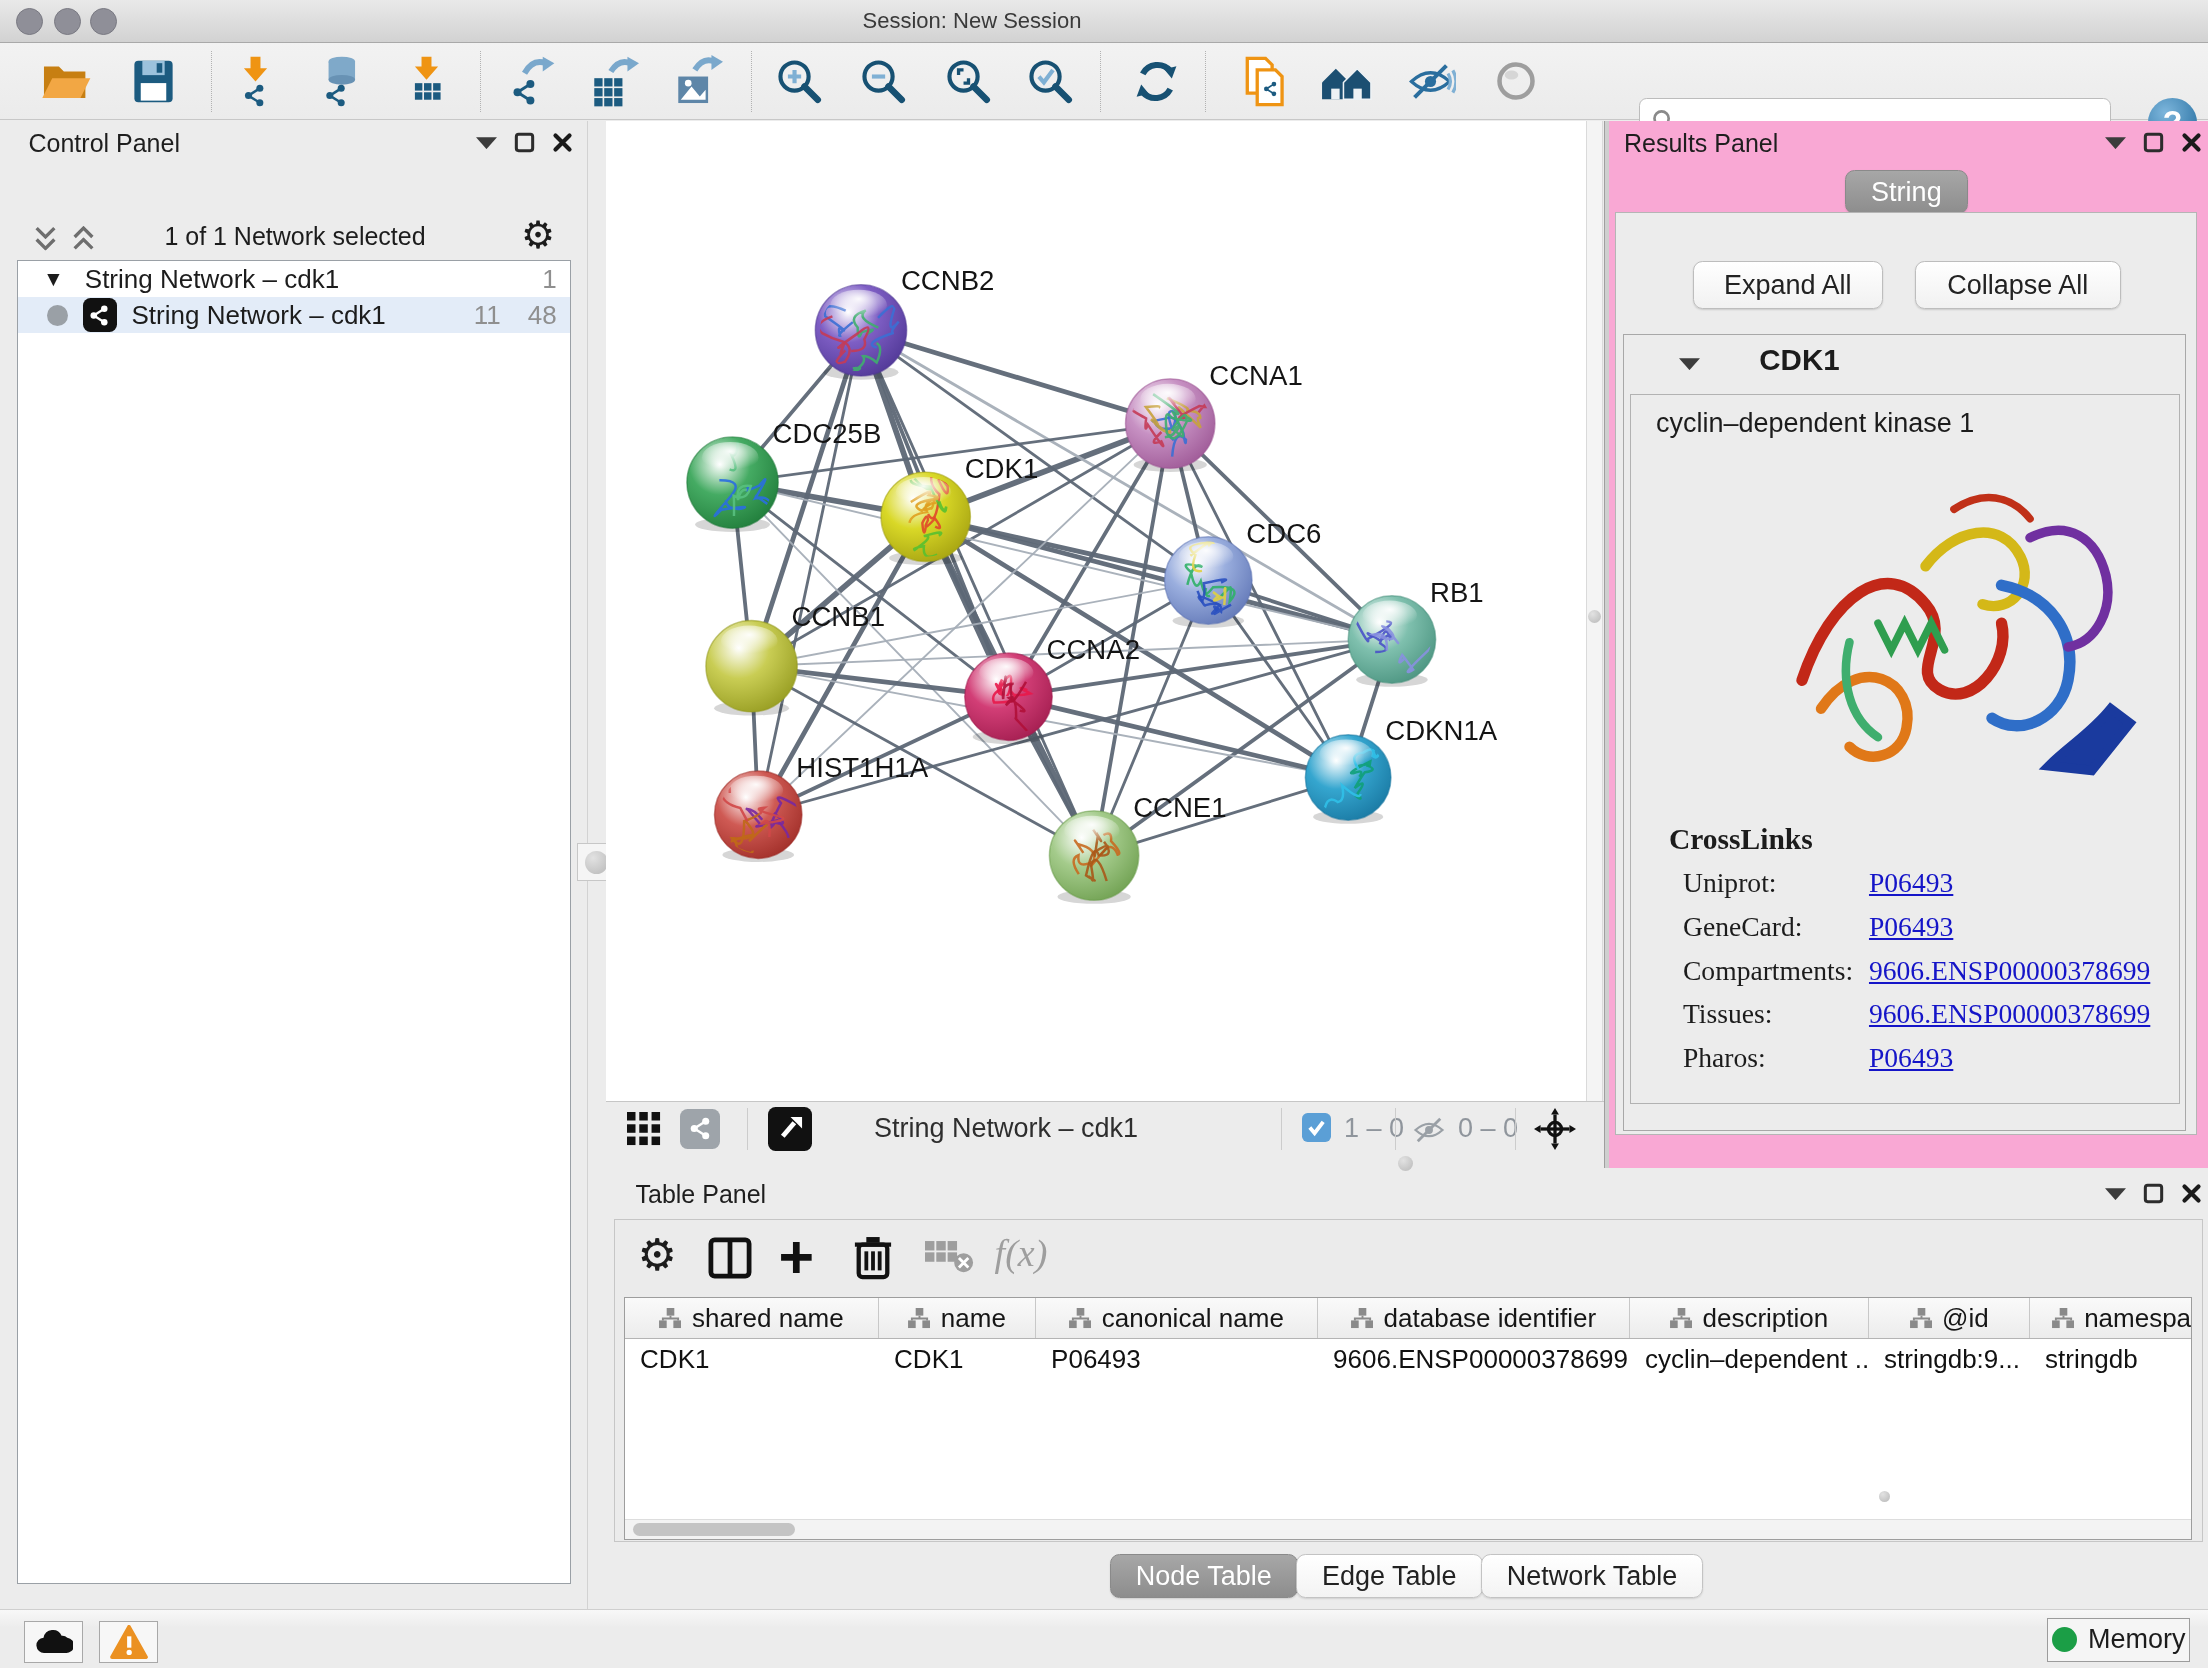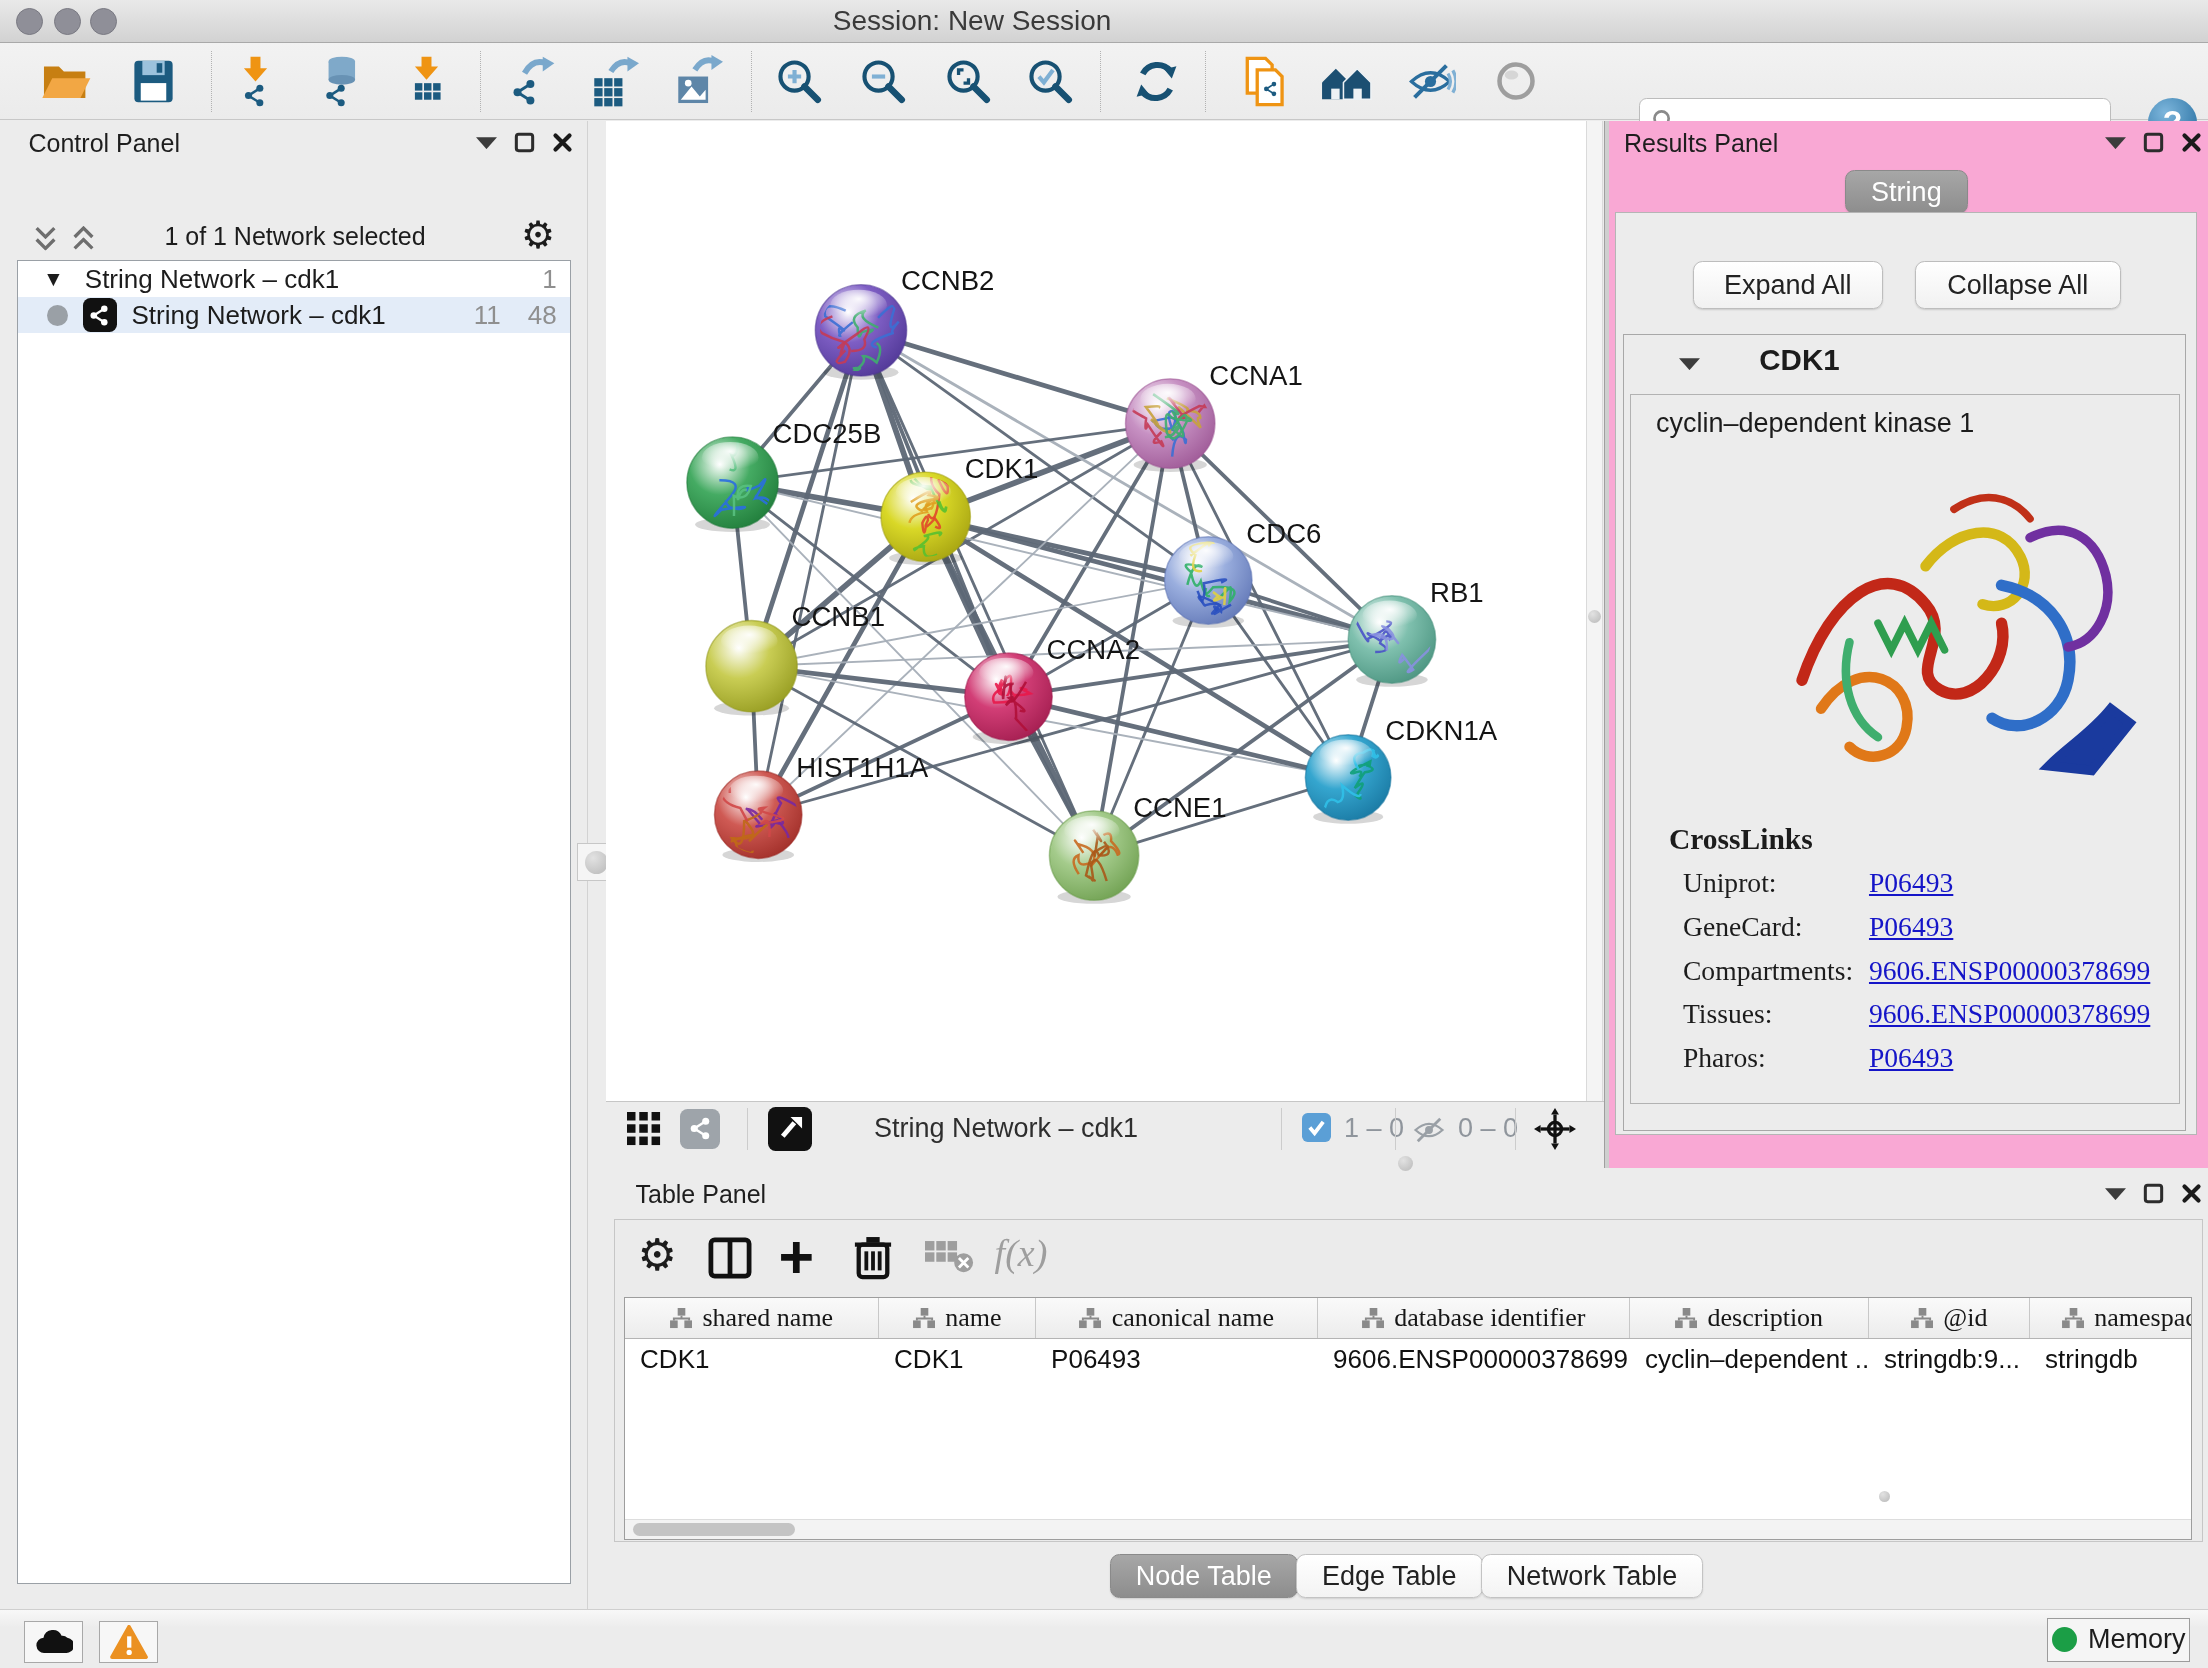--- a/index.html
+++ b/index.html
@@ -3,21 +3,21 @@
 <meta charset="utf-8">
 <style>
   html,body{margin:0;padding:0;}
   body{width:2208px;height:1668px;position:relative;background:#ececec;
        font-family:"Liberation Sans",sans-serif;overflow:hidden;color:#1c1c1c;}
   .abs{position:absolute;}
   
   .titlebar{left:0;top:0;width:2208px;height:42px;
     background:linear-gradient(#e9e9e9,#d2d2d2);border-bottom:1px solid #a9a9a9;}
   .tl{width:25px;height:25px;border-radius:50%;background:#8f8f98;border:1px solid #797982;top:7.6px;}
-  .wtitle{left:0;top:0;width:1944px;line-height:42px;text-align:center;font-size:28px;color:#3a3a3a;}
+  .wtitle{left:0;top:0;width:1944px;line-height:42px;text-align:center;font-size:22px;color:#3a3a3a;}
   
   .toolbar{left:0;top:43px;width:2208px;height:76px;background:linear-gradient(#f2f2f2,#ebebeb);
     border-bottom:1.9px solid #c7c7c7;}
   .tbtn{top:9.5px;width:55px;height:57px;display:flex;align-items:center;justify-content:center;}
   .vdot{top:7.6px;height:61px;border-left:1.9px dotted #b2b2b2;width:0;}
   .search{left:1639px;top:55px;width:472px;height:46px;background:#fff;border:1.9px solid #bcbcbc;
     border-radius:7.6px;display:flex;align-items:center;padding-left:9.5px;box-sizing:border-box;}
   .search input{border:none;outline:none;font-size:25px;width:399px;font-family:"Liberation Sans",sans-serif;background:transparent;}
   .helpbtn{left:2148px;top:55px;width:49px;height:49px;border-radius:50%;
     background:radial-gradient(circle at 35% 30%,#7db6dc,#3a7fae 70%,#2a6690);display:flex;align-items:center;justify-content:center;
@@ -58,21 +58,21 @@
   .serif{font-family:"Liberation Serif",serif;}
   .xrow{position:absolute;left:0;width:100%;height:44px;font-size:27.6px;}
   .xrow .lab{position:absolute;left:52px;}
   .xrow .val{position:absolute;left:238px;text-decoration:underline;}
   
   .tpanel{left:606px;top:1172px;width:1603px;height:438px;background:#ececec;}
   .tbox{left:7.6px;top:47px;width:1589px;height:323px;background:#ebebeb;border:1px solid #c6c6c6;box-sizing:border-box;}
   .dtable{position:absolute;left:9.5px;top:77px;width:1568px;height:243px;background:#fff;border:1.9px solid #9d9d9d;box-sizing:border-box;overflow:hidden;}
   .thead{display:flex;height:40px;background:linear-gradient(#fafafa,#ececec);border-bottom:1.9px solid #b4b4b4;}
   .th{display:flex;align-items:center;justify-content:center;gap:9.5px;font-size:26px;color:#161616;
-      border-right:1px solid #c8c8c8;box-sizing:border-box;flex:none;font-family:Liberation Serif, serif;}
+      border-right:1px solid #c8c8c8;box-sizing:border-box;flex:none;}
   .trow{display:flex;height:40px;}
   .td{font-size:26px;color:#111;line-height:40px;padding-left:15px;box-sizing:border-box;flex:none;
       white-space:nowrap;overflow:hidden;}
   .hscroll{position:absolute;left:0;bottom:0;width:100%;height:19px;background:#f3f3f3;border-top:1px solid #ddd;}
   .hthumb{position:absolute;left:7.6px;top:2.9px;width:162px;height:13.3px;border-radius:6.7px;background:#c4c4c4;}
   
   .statusbar{left:0;top:1609px;width:2208px;height:59px;background:linear-gradient(#f8f8f8,#ececec 30%);border-top:1px solid #cfcfcf;}
   .sqbtn{width:59px;height:42px;background:#f7f7f7;border:1.9px solid #a8a8a8;display:flex;align-items:center;justify-content:center;box-sizing:border-box;}
   .membtn{width:143px;height:44px;background:#f5f5f5;border:1.9px solid #9c9c9c;display:flex;align-items:center;justify-content:center;gap:11.4px;font-size:27px;box-sizing:border-box;}
   .dot{border-radius:50%;}

